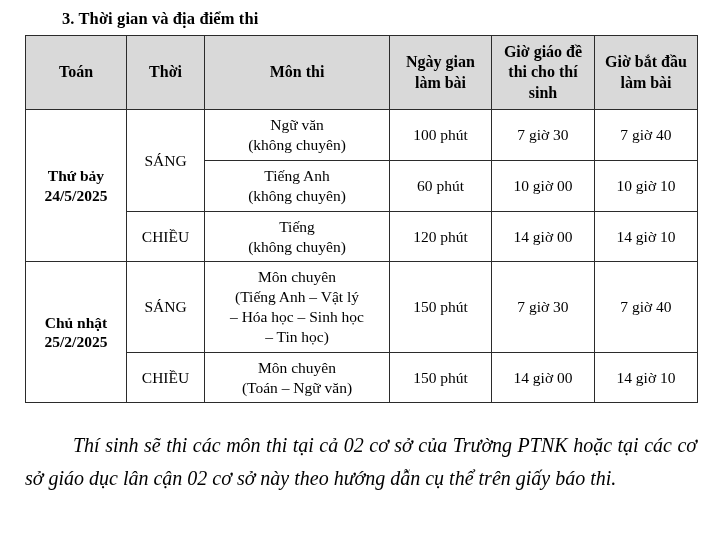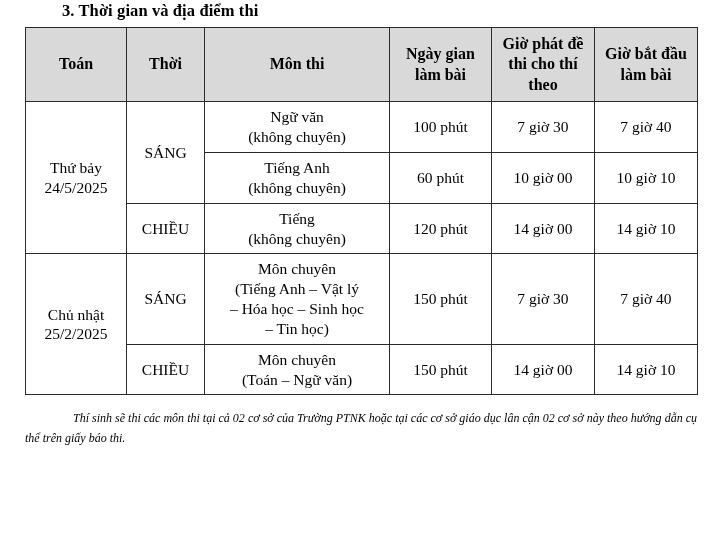--- a/index.html
+++ b/index.html
@@ -18,21 +18,21 @@
     position: relative;
     width: 722px;
     height: 536px;
     box-sizing: border-box;
     padding: 0;
   }
   .heading {
     font-family: "Liberation Serif", serif;
     font-size: 16.5px;
     font-weight: bold;
-    margin: 1px 0 6px 62px;
+    margin: 9px 0 6px 62px;
     letter-spacing: 0.1px;
   }
   table.exam-table {
     border-collapse: collapse;
     width: 672px;
     margin-left: 25px;
     table-layout: fixed;
   }
   table.exam-table th,
   table.exam-table td {
@@ -44,37 +44,37 @@
     line-height: 1.28;
     padding: 5px 3px;
   }
   table.exam-table thead th {
     background: #d9d9d9;
     font-weight: bold;
     font-size: 16px;
     padding: 6px 3px;
   }
   td.day-cell {
-    font-weight: normal;
+    font-weight: bold;
     font-size: 16px;
   }
   td.subject-cell {
     font-size: 15.5px;
     border-radius: 21px;
   }
   .col-day    { width: 101px; }
   .col-sess   { width: 78px; }
   .col-subj   { width: 185px; }
   .col-dur    { width: 102px; }
   .col-hand   { width: 103px; }
   .col-start  { width: 103px; }
   .note {
-    margin: 14px 25px 0 25px;
+    margin: 26px 25px 0 25px;
     font-family: "Liberation Serif", serif;
-    font-size: 12px;
+    font-size: 20px;
     font-style: italic;
     line-height: 1.65;
     text-align: justify;
     text-indent: 48px;
   }
   .nowrap-line { display: block; }
 </style>
 </head>
 <body>
 
@@ -90,21 +90,21 @@
       <col class="col-dur">
       <col class="col-hand">
       <col class="col-start">
     </colgroup>
     <thead>
       <tr>
         <th>Toán</th>
         <th>Thời</th>
         <th>Môn thi</th>
         <th>Ngày gian làm bài</th>
-        <th>Giờ phát đề thi cho thí theo</th>
+        <th>Giờ giáo đề thi cho thí sinh</th>
         <th>Giờ bắt đầu làm bài</th>
       </tr>
     </thead>
     <tbody>
 
       <tr>
         <td class="day-cell" rowspan="3">
           <span class="nowrap-line">Thứ bảy</span>
           <span class="nowrap-line">24/5/2025</span>
         </td>

